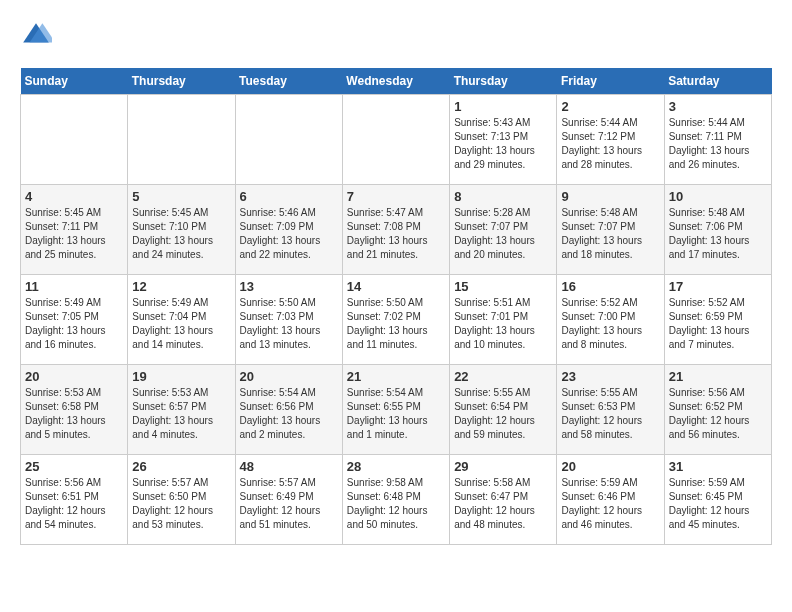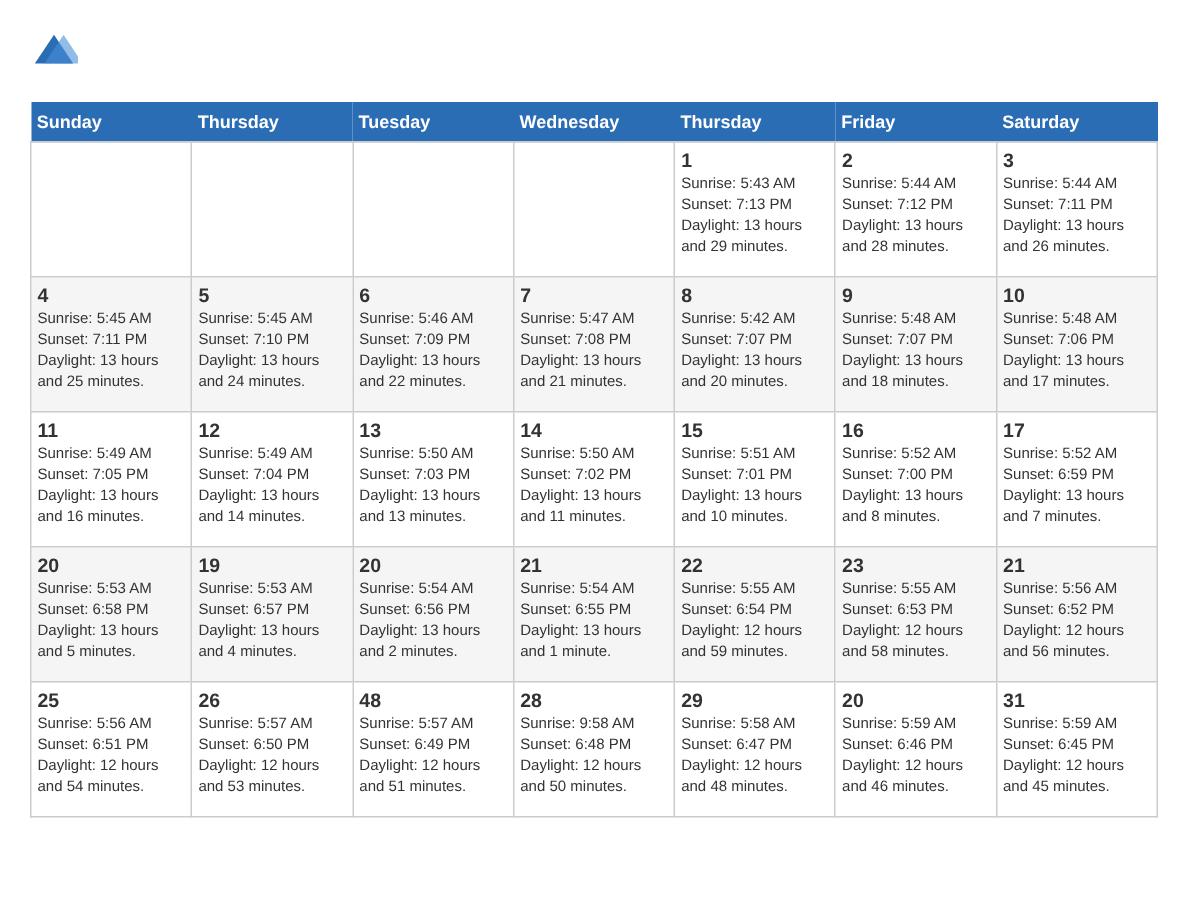--- a/index.html
+++ b/index.html
@@ -179,21 +179,21 @@
         </td>
         <td>
           <span class="day-num">7</span>
           <div class="day-info">Sunrise: 5:47 AM
 Sunset: 7:08 PM
 Daylight: 13 hours
 and 21 minutes.</div>
         </td>
         <td>
           <span class="day-num">8</span>
-          <div class="day-info">Sunrise: 5:42 AM
+          <div class="day-info">Sunrise: 5:28 AM
 Sunset: 7:07 PM
 Daylight: 13 hours
 and 20 minutes.</div>
         </td>
         <td>
           <span class="day-num">9</span>
           <div class="day-info">Sunrise: 5:48 AM
 Sunset: 7:07 PM
 Daylight: 13 hours
 and 18 minutes.</div>

